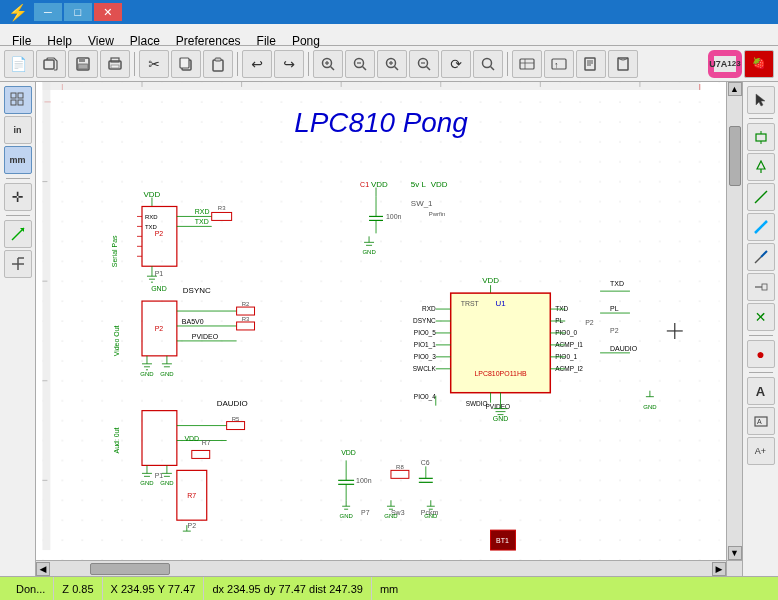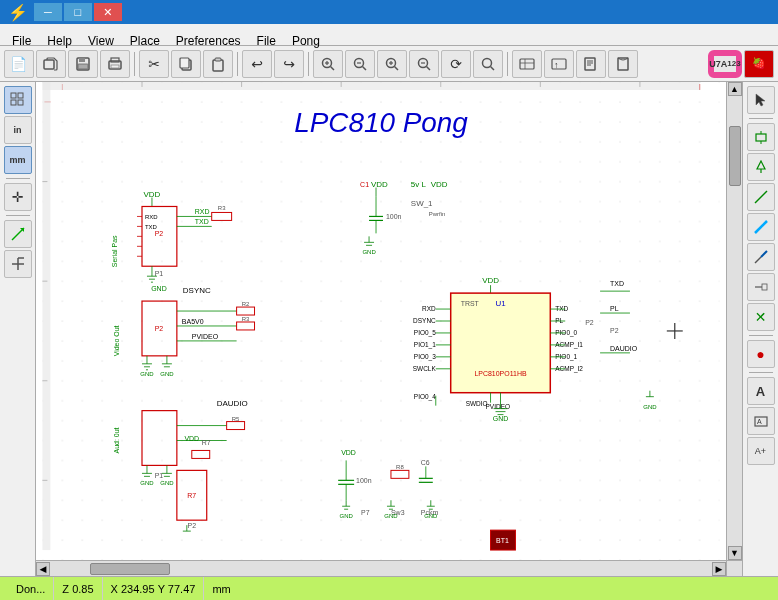--- a/index.html
+++ b/index.html
@@ -736,15 +736,22 @@
   </div>
   <div class="status-section">
     <span>Z 0.85</span>
   </div>
   <div class="status-section">
     <span>X 234.95</span>
     &nbsp;
     <span>Y 77.47</span>
   </div>
   <div class="status-section">
+    <span>dx 234.95</span>
+    &nbsp;
+    <span>dy 77.47</span>
+    &nbsp;
+    <span>dist 247.39</span>
+  </div>
+  <div class="status-section">
     <span>mm</span>
   </div>
 </div>
 
 </body></html>

